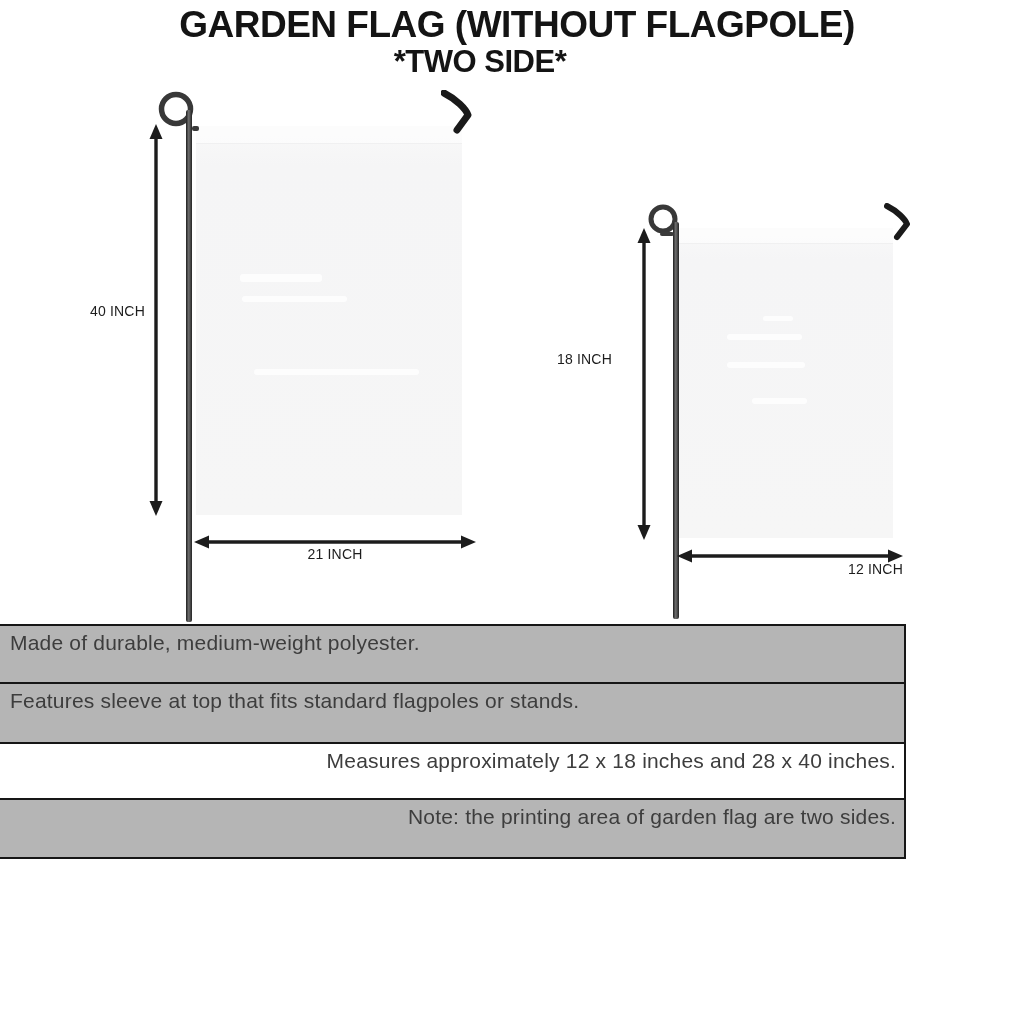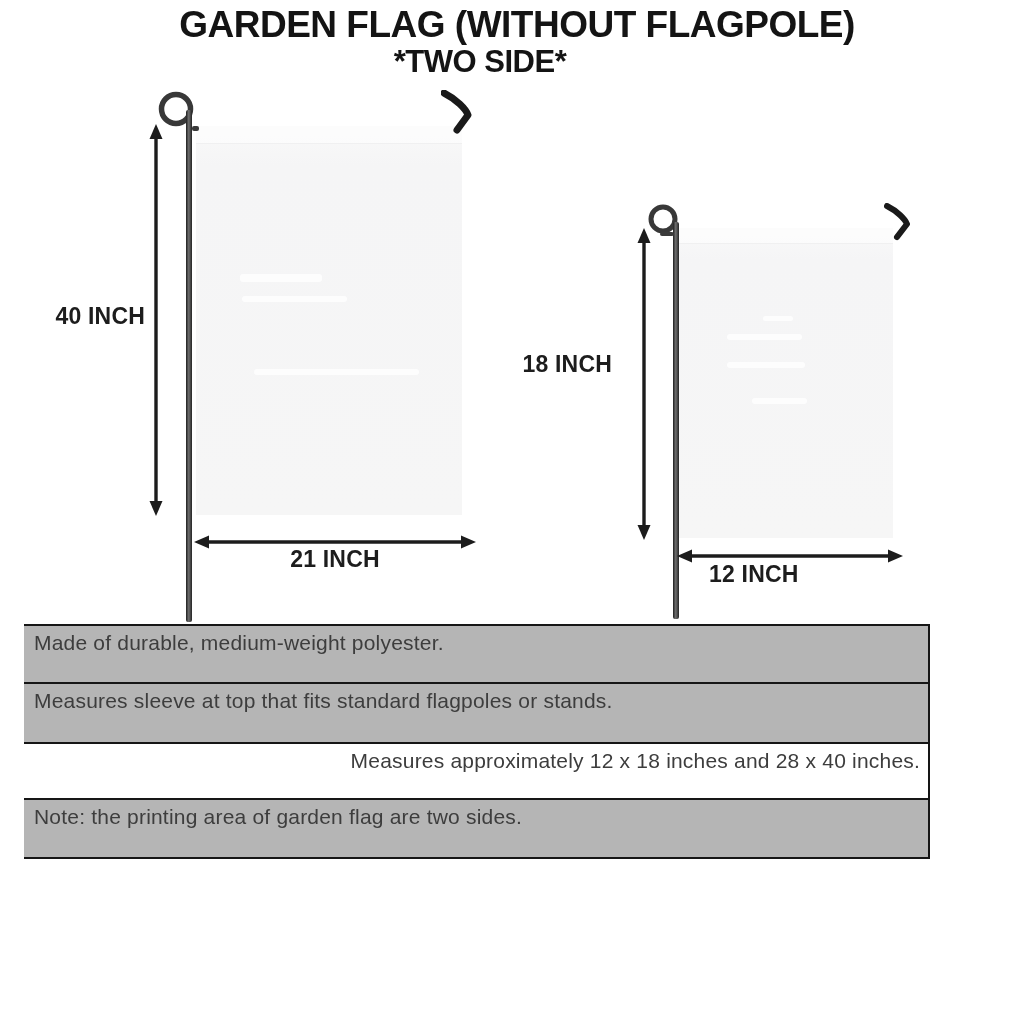--- a/index.html
+++ b/index.html
@@ -35,38 +35,38 @@
     position:absolute;background:rgba(255,255,255,0.8);border-radius:3px;
   }
   .pole{
     background:linear-gradient(90deg,#1d1d1d 0%,#6f6f6f 45%,#232323 100%);
     border-radius:2px;
   }
   .nub{background:#3a3a3a;border-radius:2px;}
 
   
   .dim-label{
-    font-size:23px;font-weight:700;color:#1d1d1d;letter-spacing:0.2px;
+    font-size:14px;font-weight:400;color:#1d1d1d;letter-spacing:0.2px;
     white-space:nowrap;
   }
 
   
   .info-table{
     left:0;top:624px;width:906px;
     border:2px solid #161616;border-left:none;
-    box-sizing:border-box;background:#4d7c0f;margin-left:24px;
+    box-sizing:border-box;background:#4d7c0f;
   }
   .info-row{
     box-sizing:border-box;
     padding:5px 8px 0 10px;
     font-size:21px;color:#3d3d3d;letter-spacing:0.2px;
     border-bottom:2px solid #161616;
     white-space:nowrap;overflow:hidden;
   }
-  .info-row:last-child{border-bottom:none;}
+  .info-row:last-child{border-bottom:none;text-align:right;}
   .info-row.gray{background:#b5b5b5;}
   .info-row.white{background:#ffffff;}
   .r1{height:58px;} .r2{height:60px;} .r3{height:60px;} .r4{height:56px;text-align:right;} .r5{height:57px;}
 
   svg{display:block;}
 </style>
 </head>
 <body>
 
 <div class="abs title-line1">GARDEN FLAG (WITHOUT FLAGPOLE)</div>
@@ -133,21 +133,21 @@
     <polygon points="10,0 3.5,15 16.5,15" fill="#1c1c1c"></polygon>
     <polygon points="10,312 3.5,297 16.5,297" fill="#1c1c1c"></polygon>
   </svg>
   <div class="abs dim-label" style="left:500px;top:351px;width:112px;text-align:right;">18 INCH</div>
 
   <svg class="abs" style="left:677px;top:546px;" width="226" height="20" viewBox="0 0 226 20">
     <line x1="13" y1="10" x2="213" y2="10" stroke="#1c1c1c" stroke-width="3.4"></line>
     <polygon points="0,10 15,3.5 15,16.5" fill="#1c1c1c"></polygon>
     <polygon points="226,10 211,3.5 211,16.5" fill="#1c1c1c"></polygon>
   </svg>
-  <div class="abs dim-label" style="left:677px;top:561px;width:226px;text-align:left;margin-left:32px;">12 INCH</div>
+  <div class="abs dim-label" style="left:677px;top:561px;width:226px;text-align:right;">12 INCH</div>
 </div>
 
 <div class="abs info-table">
   <div class="info-row gray r1">Made of durable, medium-weight polyester.</div>
-  <div class="info-row gray r3">Measures sleeve at top that fits standard flagpoles or stands.</div>
+  <div class="info-row gray r3">Features sleeve at top that fits standard flagpoles or stands.</div>
   <div class="info-row white r4">Measures approximately 12 x 18 inches and 28 x 40 inches.</div>
   <div class="info-row gray r5">Note: the printing area of garden flag are two sides.</div>
 </div>
 
 </body></html>

